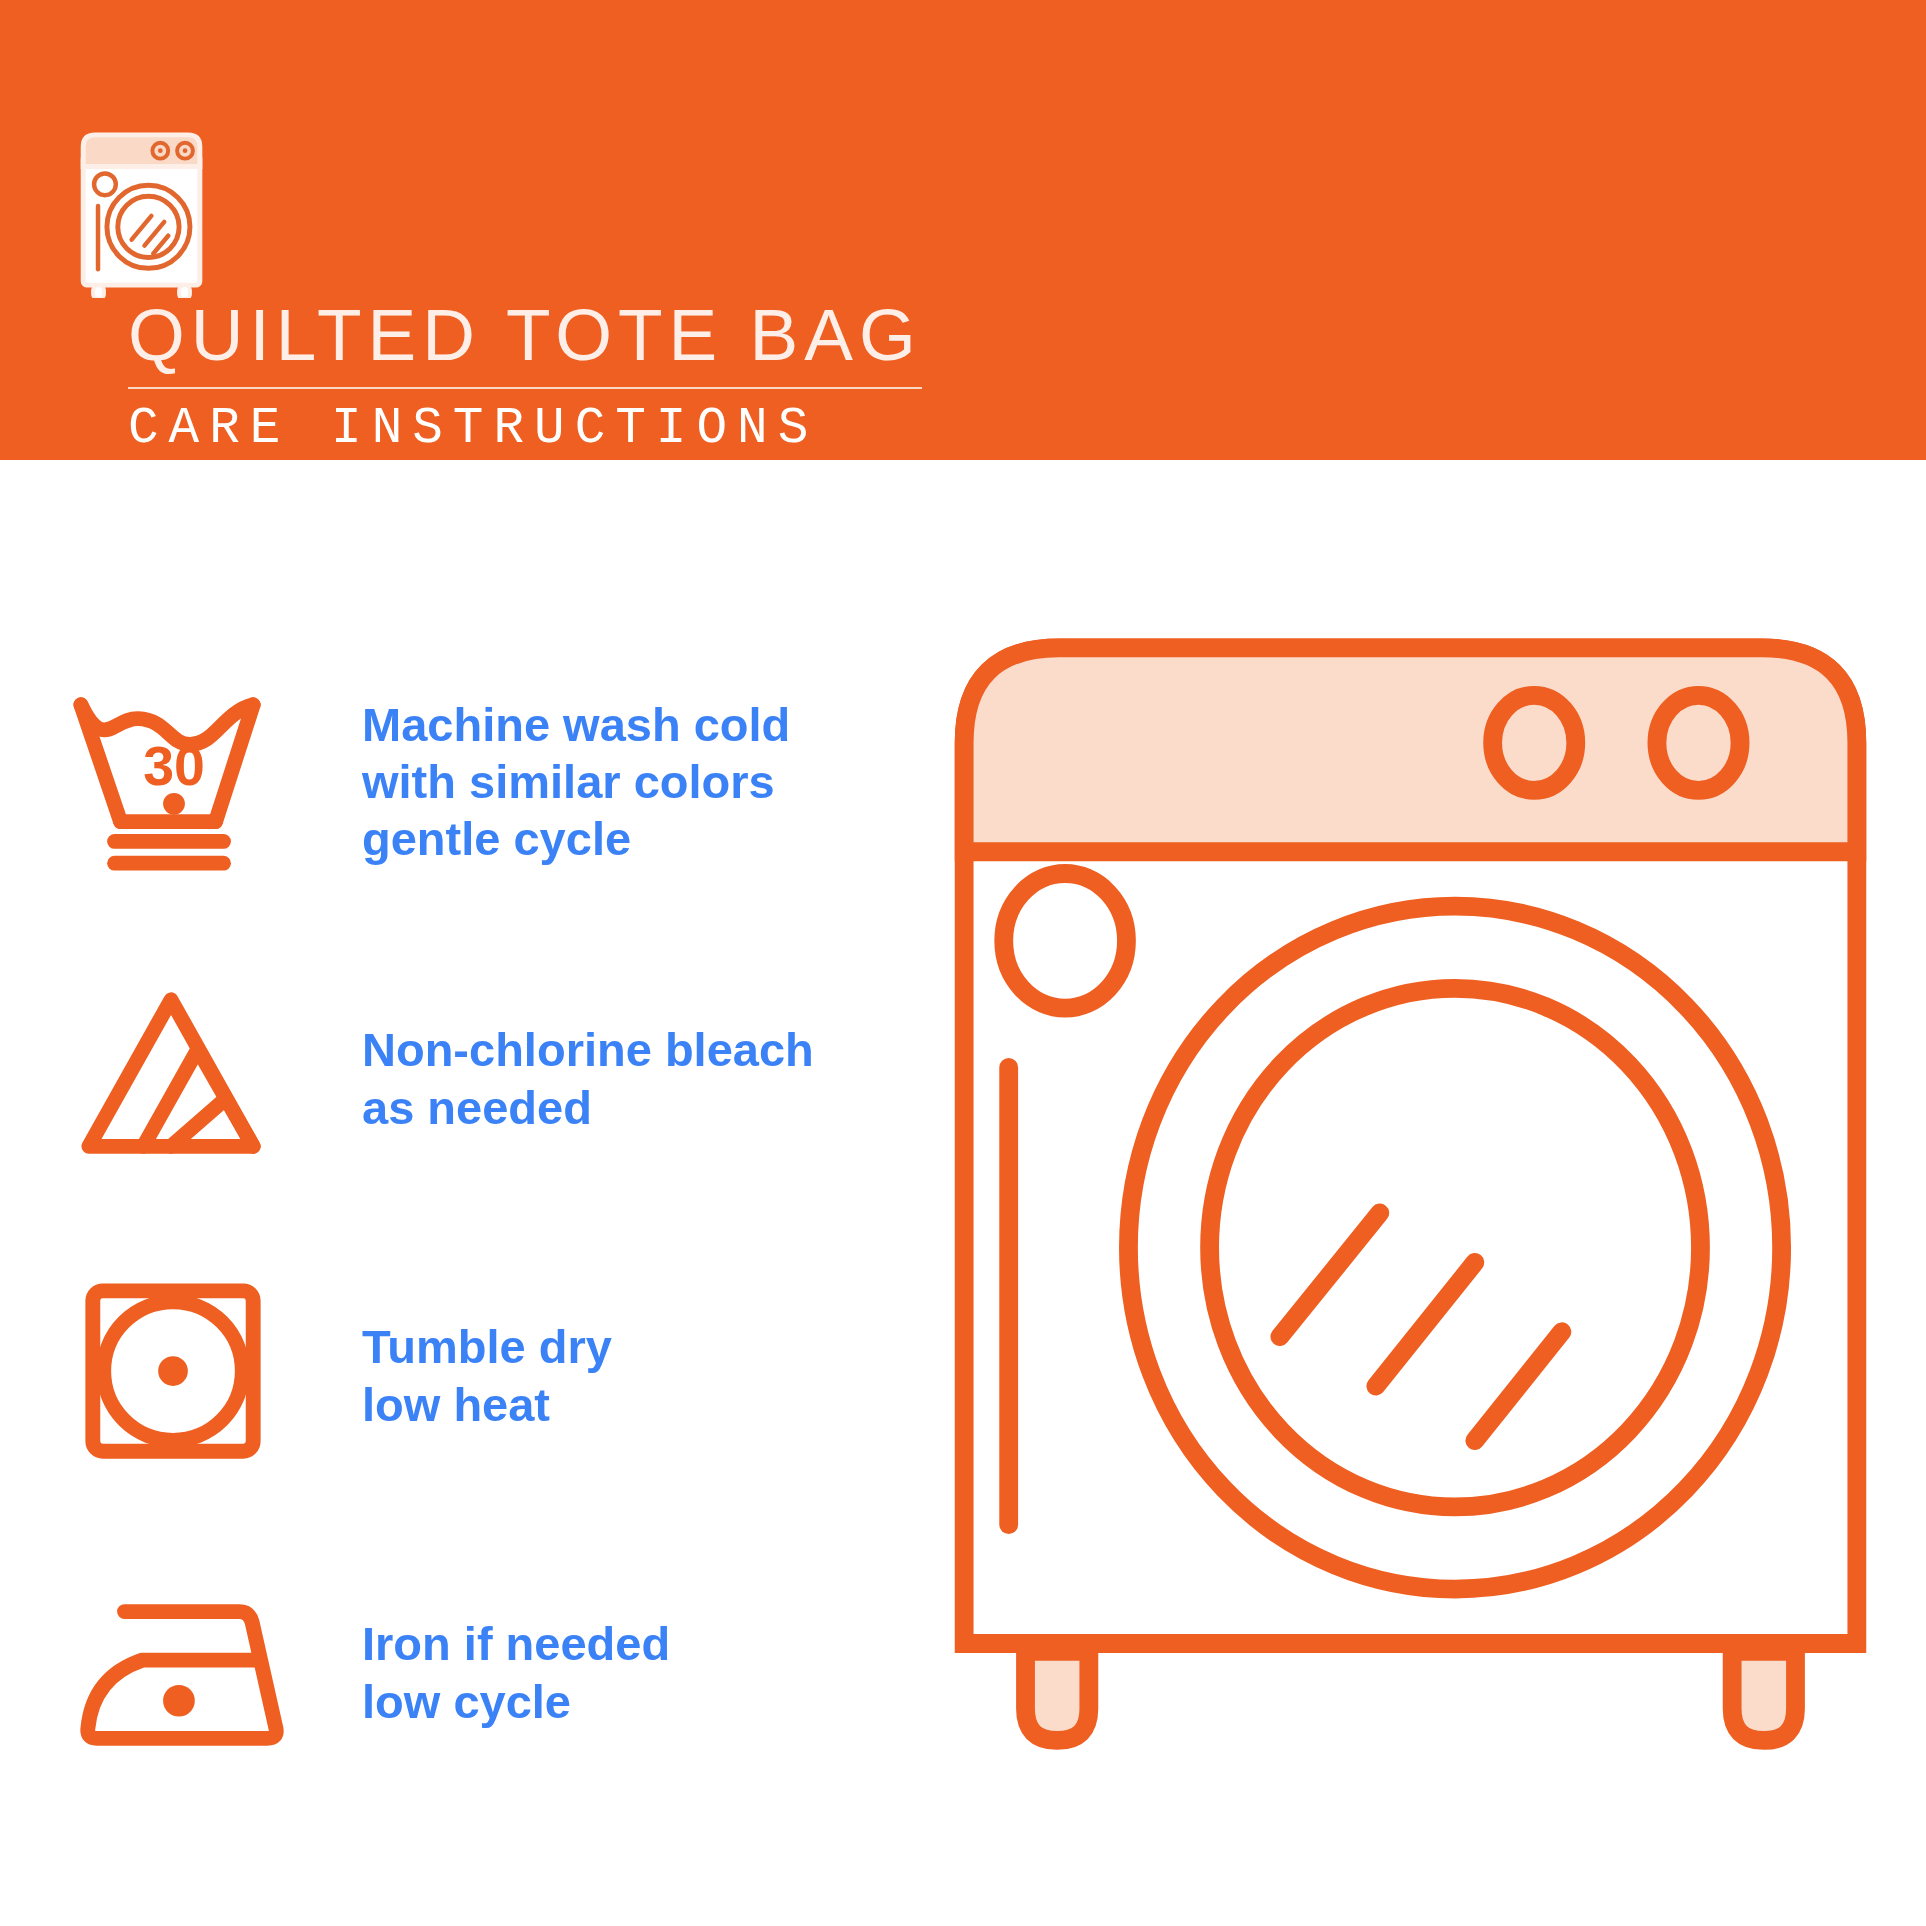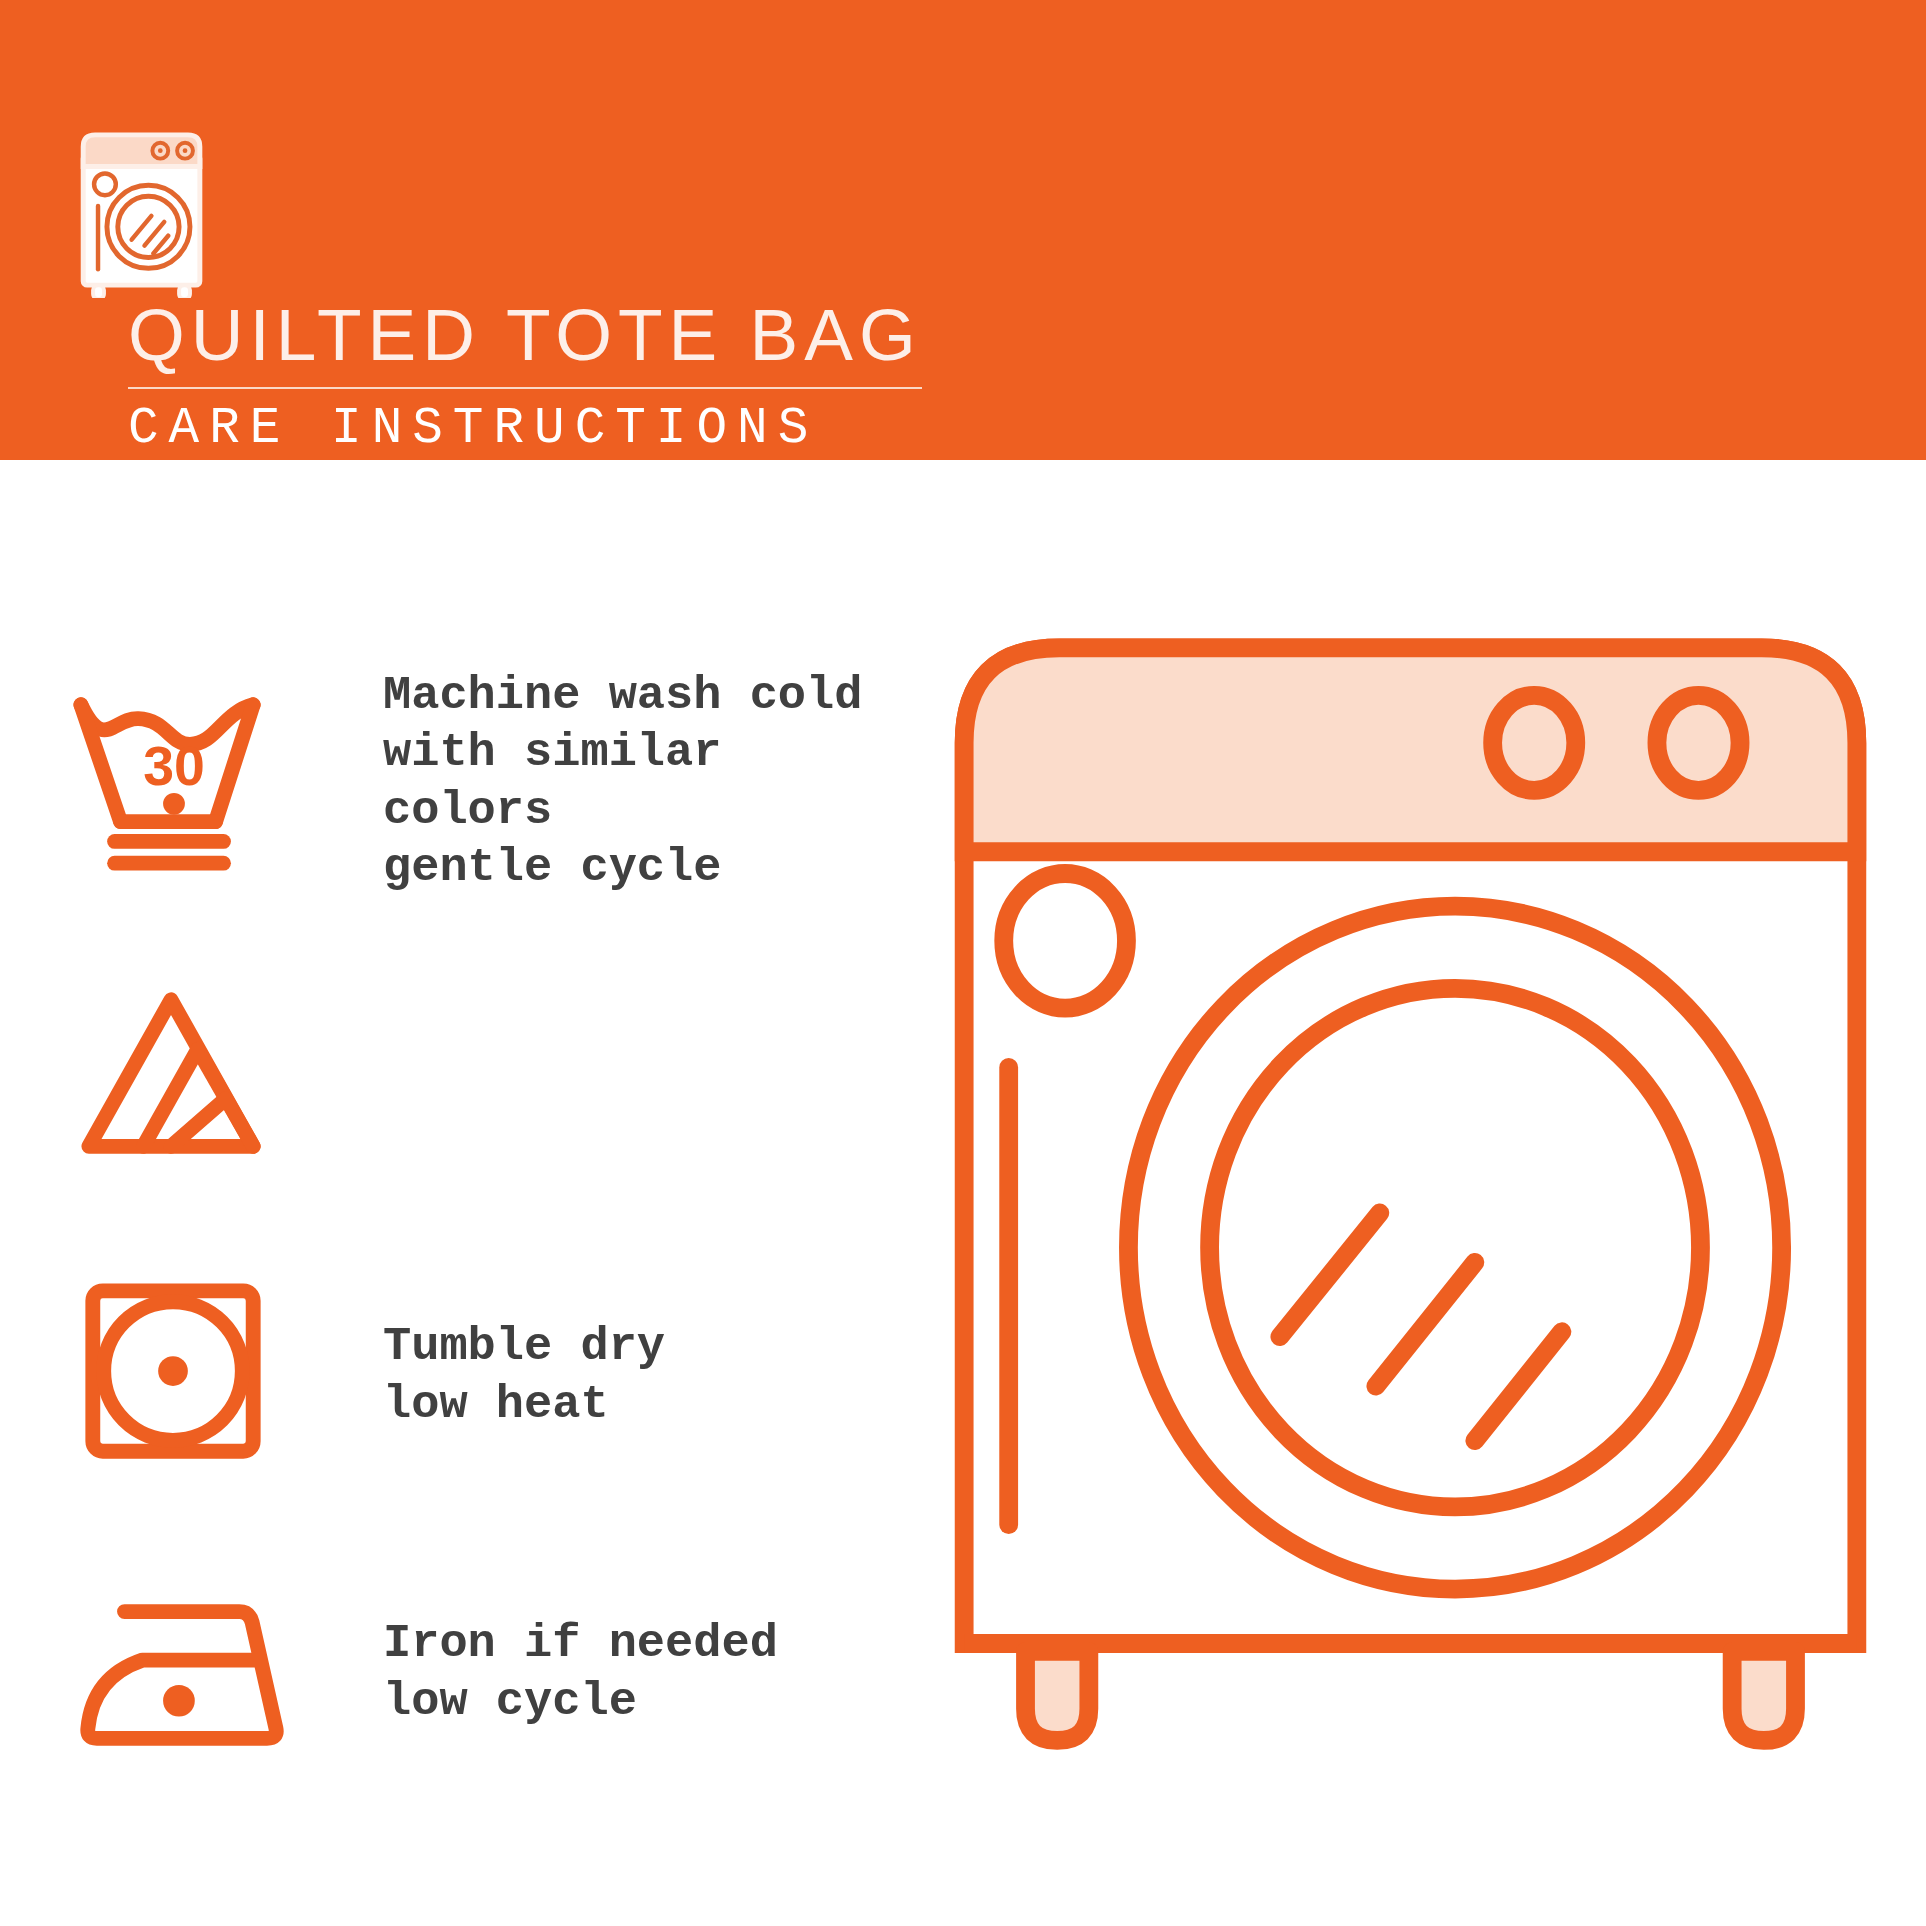--- a/index.html
+++ b/index.html
@@ -92,26 +92,26 @@
   }
   .instruction-icon {
     width: 228px;
     height: 213px;
     flex: 0 0 auto;
     display: flex;
     align-items: center;
     justify-content: center;
   }
   .instruction-text {
-    margin-left: 48px;
-    color: #404040;
+    margin-left: 27px;
+    color: #3b82f6;
     font-size: 47px;
     line-height: 1.22;
     font-weight: bold;
-    font-family: Liberation Mono, monospace;
+    font-family: Liberation Sans, sans-serif;
     white-space: pre-line;
     flex: 1 1 auto;
   }
 
   
   #machine {
     position: absolute;
     left: 950px;
     top: 634px;
     width: 921px;
@@ -188,20 +188,22 @@
       <div class="instruction-icon">
         <svg viewBox="0 0 230 200" width="228" height="198" aria-hidden="true">
           <g fill="none" stroke="#EE5F21" stroke-width="15" stroke-linecap="round" stroke-linejoin="round">
             <path d="M113 20 L 196 168 L 30 168 Z"></path>
             <path d="M140 70 L 196 168"></path>
             <path d="M140 70 L 85 168"></path>
             <path d="M168 120 L 113 168"></path>
           </g>
         </svg>
       </div>
+      <div class="instruction-text">Non-chlorine bleach
+as needed</div>
     </div>
 
     <div class="instruction-row">
       <div class="instruction-icon">
         <svg viewBox="0 0 230 200" width="228" height="198" aria-hidden="true">
           <g fill="none" stroke="#EE5F21" stroke-width="15" stroke-linecap="round" stroke-linejoin="round">
             <rect x="34" y="14" width="162" height="162" rx="10"></rect>
             <circle cx="115" cy="95" r="70"></circle>
           </g>
           <circle cx="115" cy="95" r="15" fill="#EE5F21"></circle>

